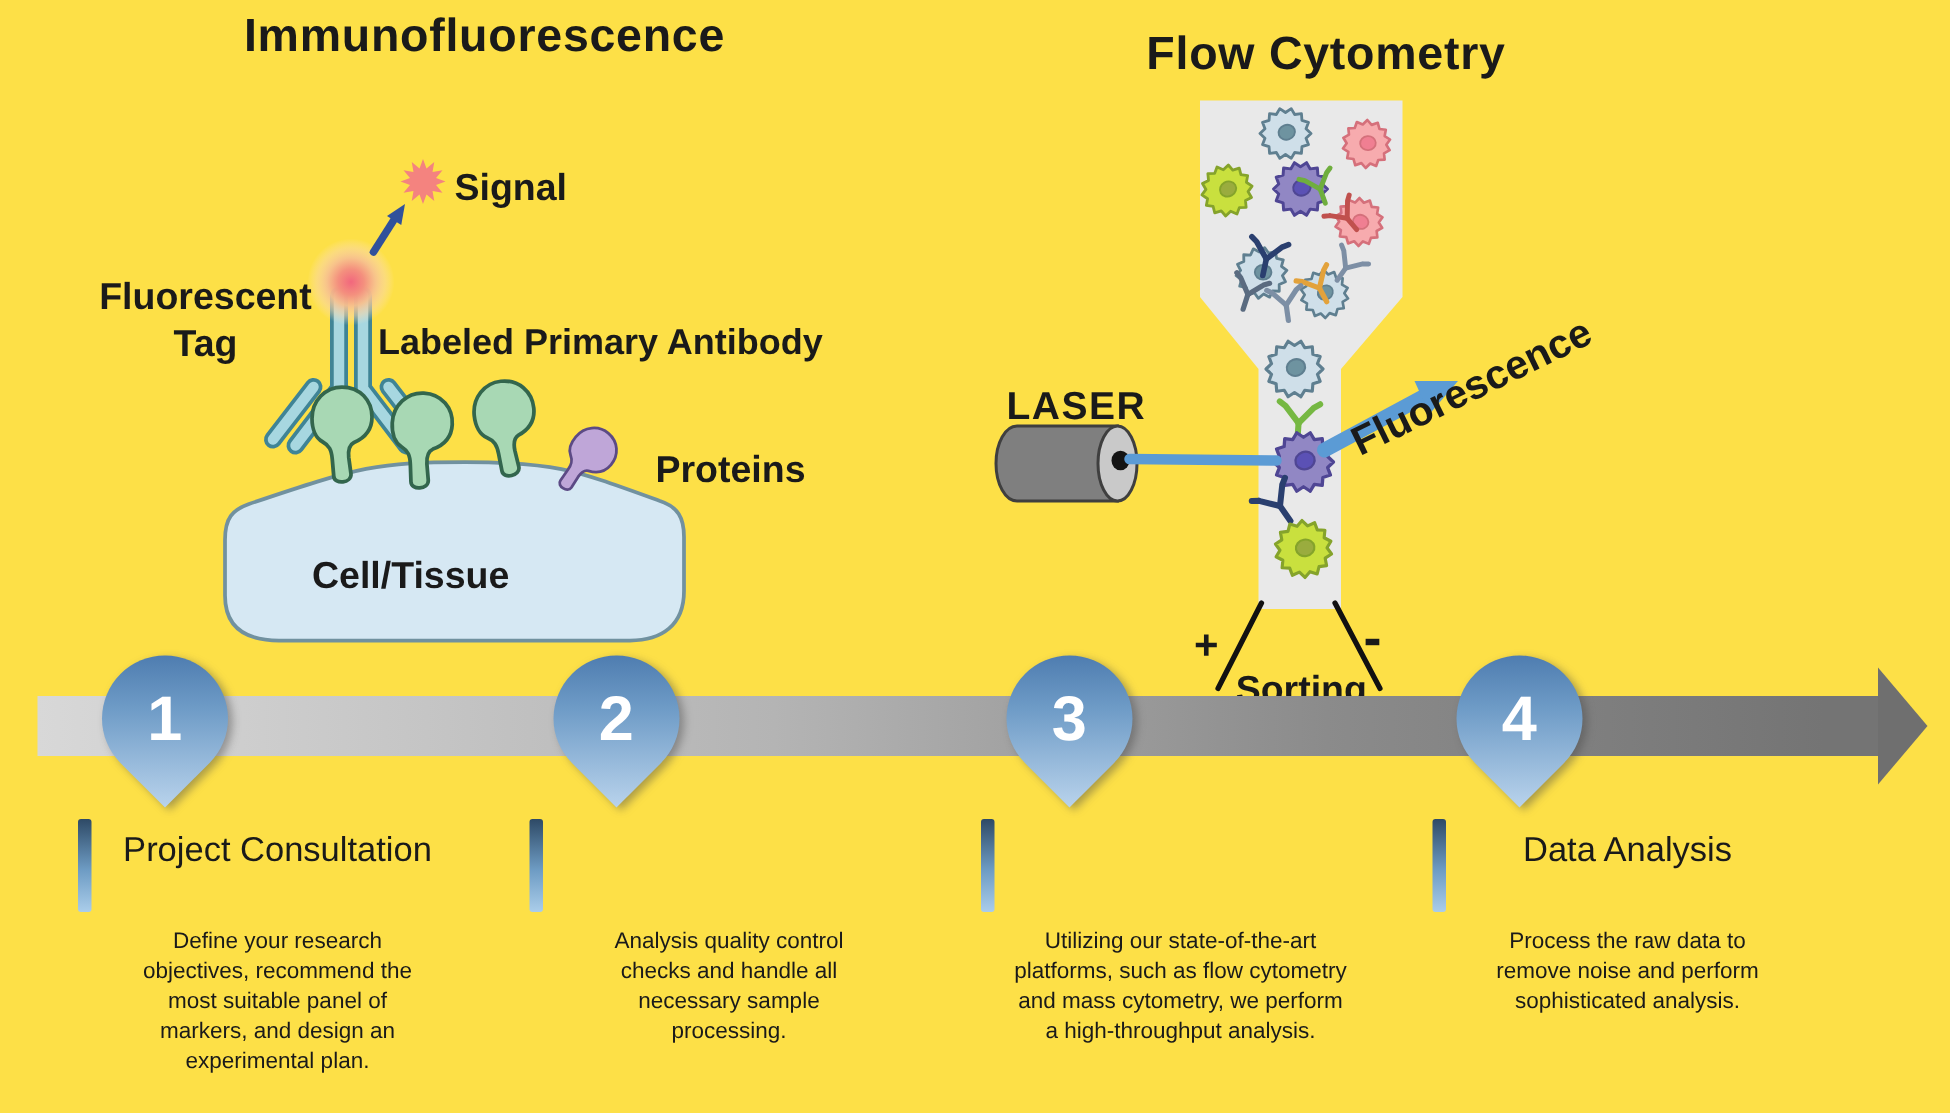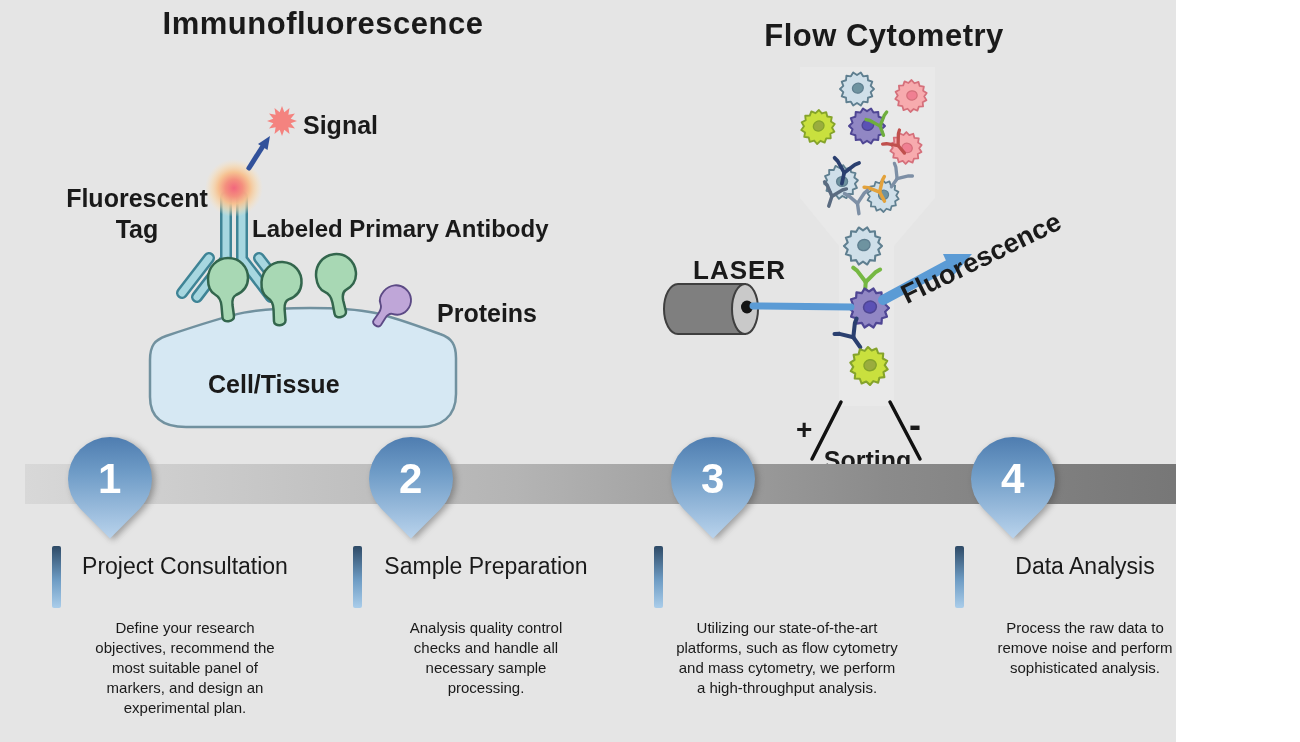--- a/index.html
+++ b/index.html
@@ -1,19 +1,19 @@
 <!DOCTYPE html>
 <html lang="en"><head>
 <meta charset="utf-8">
 <title>Immunofluorescence / Flow Cytometry Workflow</title>
 <style>
   * { margin:0; padding:0; box-sizing:border-box; }
   html,body { background:#ffffff; }
   body { font-family:"Liberation Sans", sans-serif; color:#1a1a1a; }
-  .stage { position:relative; width:1176px; height:742px; background:#e5e5e5; overflow:hidden;padding-left:46px; }
+  .stage { position:relative; width:1300px; height:742px; background:#fde047; overflow:hidden;padding-left:46px; }
   .abs { position:absolute; }
   .svg-layer { position:absolute; left:0; top:0; width:1300px; height:742px; }
 
   
   .main-title { font-size:31px; font-weight:bold; text-align:center; letter-spacing:0.5px; }
   .lbl { font-weight:bold; font-size:25px; line-height:1.15; white-space:nowrap;margin-top:12px; }
   .lbl-center { text-align:center; white-space:pre-line; }
 
   .fluor-rot { transform:rotate(-26deg); transform-origin:left center; font-size:27px; font-weight:bold; white-space:nowrap; }
 
@@ -151,21 +151,21 @@
   <div class="abs main-title" style="left:123px; top:6px; width:400px;">Immunofluorescence</div>
   <div class="abs main-title" style="left:684px; top:18px; width:400px;">Flow Cytometry</div>
 
   <div class="abs lbl" style="left:303px; top:99px;">Signal</div>
   <div class="abs lbl" style="left:252px; top:203px; font-size:24px;">Labeled Primary Antibody</div>
   <div class="abs lbl lbl-center" style="left:57px; top:171px; width:160px; line-height:1.25;">Fluorescent
 Tag</div>
   <div class="abs lbl" style="left:437px; top:287px;">Proteins</div>
   <div class="abs lbl" style="left:208px; top:358px; width:200px; text-align:left;">Cell/Tissue</div>
 
-  <div class="abs lbl" style="left:693px; top:244px; font-size:26px; letter-spacing:1px;text-align:center;">LASER</div>
+  <div class="abs lbl" style="left:671px; top:244px; font-size:26px; letter-spacing:1px;text-align:center;">LASER</div>
   <div class="abs fluor-rot" style="left:903px; top:281px;">Fluorescence</div>
   <div class="abs lbl" style="left:796px; top:402px; font-size:28px;">+</div>
   <div class="abs lbl" style="left:909px; top:392px; font-size:36px;">-</div>
   <div class="abs lbl" style="left:810px; top:434px; width:115px; text-align:center;">Sorting</div>
 
   <div class="abs tl-shaft"></div>
   <div class="abs tl-head"></div>
 
   <div class="pin-wrap" style="left:68px;">
     <div class="pin">
@@ -186,21 +186,20 @@
     <div class="pin">
         <span class="pin-num">4</span>
       </div>
   </div>
 
   <div class="step-bar" style="left:52px;"></div>
   <div class="step-title" style="left:70px;">Project Consultation</div>
   <div class="step-desc" style="left:85px; width:200px;">Define your research objectives, recommend the most suitable panel of markers, and design an experimental plan.</div>
 
   <div class="step-bar" style="left:353px;"></div>
-  <div class="step-title" style="left:371px;">Sample Preparation</div>
   <div class="step-desc" style="left:386px; width:200px;">Analysis quality control checks and handle all necessary sample processing.</div>
 
   <div class="step-bar" style="left:654px;"></div>
   <div class="step-desc" style="left:674px; width:226px;">Utilizing our state-of-the-art platforms, such as flow cytometry and mass cytometry, we perform a high-throughput analysis.</div>
 
   <div class="step-bar" style="left:955px;"></div>
   <div class="step-title" style="left:970px;">Data Analysis</div>
   <div class="step-desc" style="left:987px; width:196px;">Process the raw data to remove noise and perform sophisticated analysis.</div>
 
 </div>

